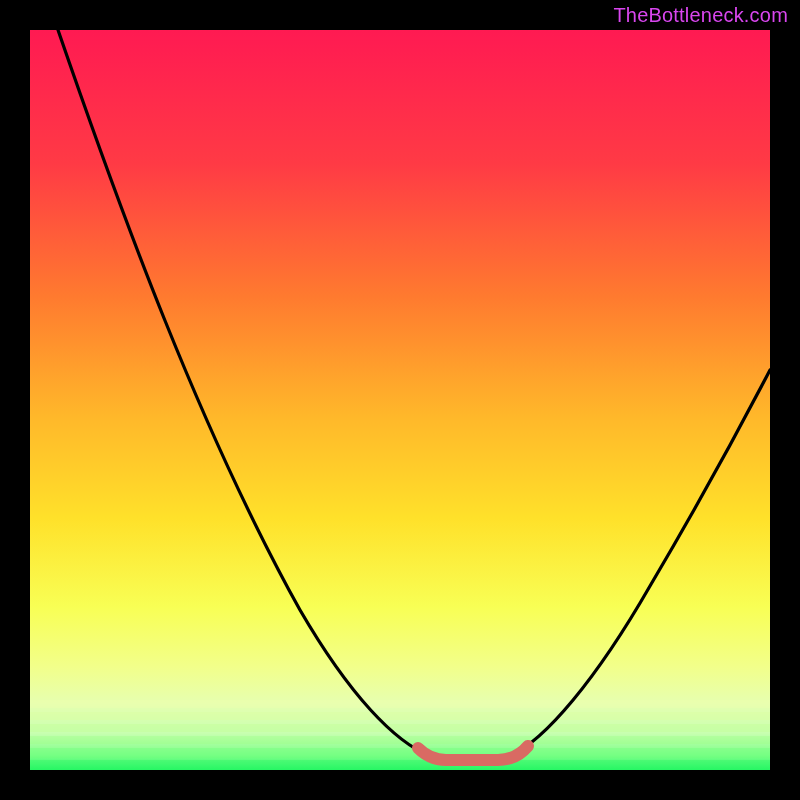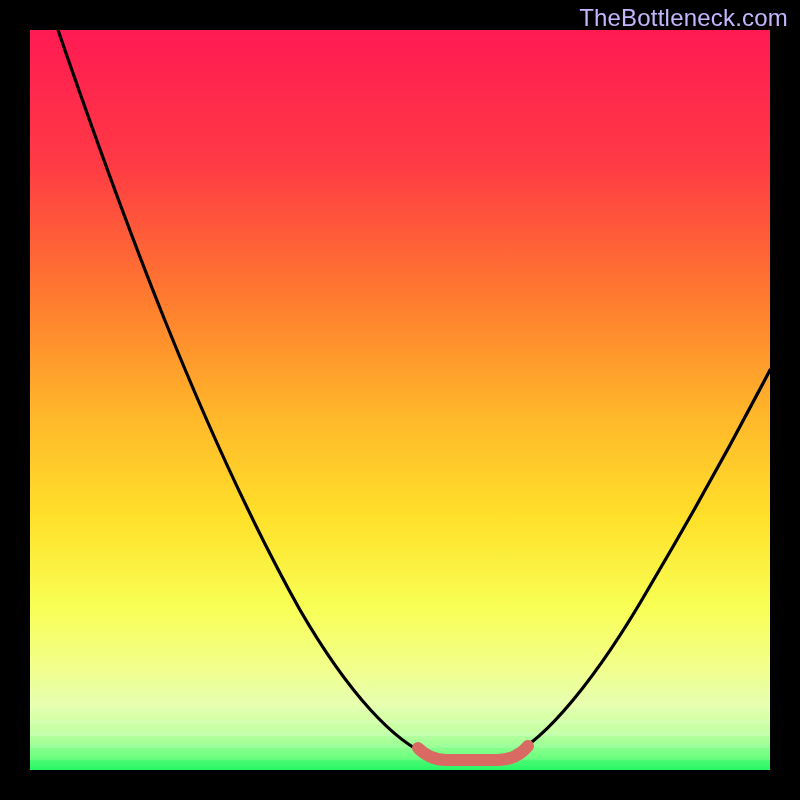--- a/index.html
+++ b/index.html
@@ -14,22 +14,22 @@
   .stage {
     position: relative;
     width: 800px;
     height: 800px;
     background: #000;
   }
   .watermark {
     position: absolute;
     top: 4px;
     right: 12px;
-    color: #c4b5fd;
-    font-size: 24px;
+    color: #d946ef;
+    font-size: 20px;
     font-weight: 500;
     letter-spacing: 0.2px;
     user-select: none;
   }
   svg { display: block; }
 </style>
 </head>
 <body>
 
 <div class="stage">

